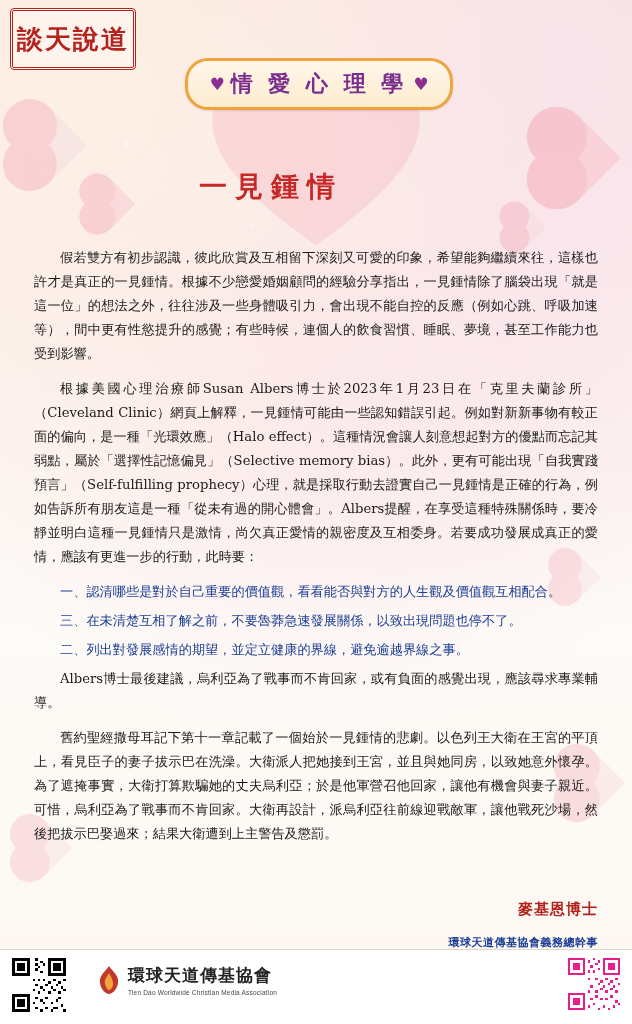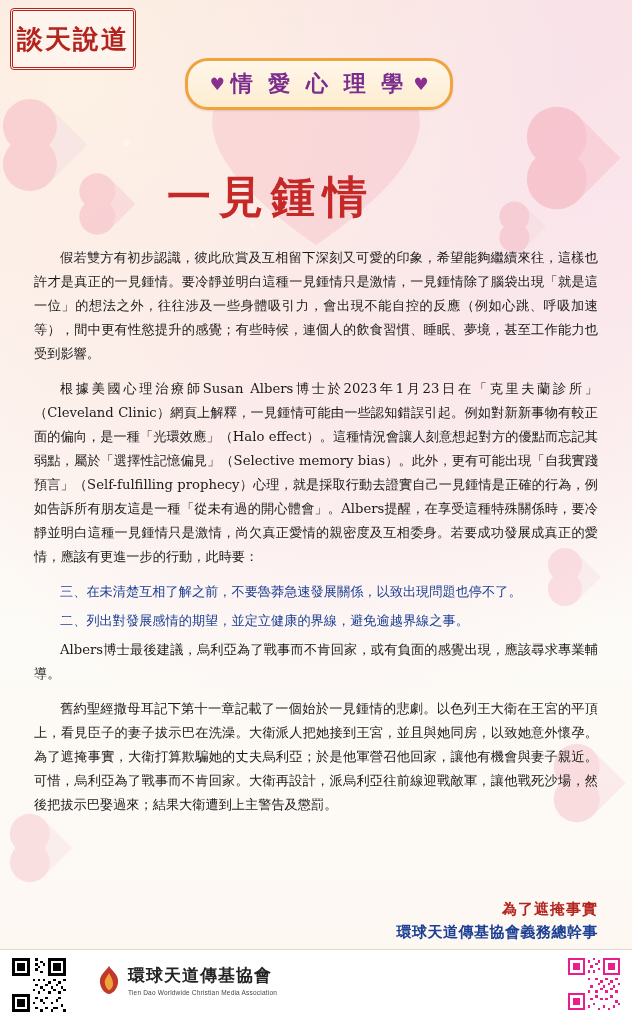--- a/index.html
+++ b/index.html
@@ -124,21 +124,21 @@
   }
 
   
   .title {
     position: absolute;
     left: 0;
     top: 168px;
     width: 542px;
     text-align: center;
     font-family: "DejaVu Serif", "Liberation Serif", serif;
-    font-size: 44px;
+    font-size: 28px;
     font-weight: bold;
     color: #c62828;
     letter-spacing: 8px;
   }
 
   
   .body-area {
     position: absolute;
     left: 34px;
     top: 246px;
@@ -167,22 +167,22 @@
     text-align: right;
     font-family: "DejaVu Serif", "Liberation Serif", serif;
   }
   .sig-name {
     font-size: 15px;
     font-weight: bold;
     color: #b4241f;
     letter-spacing: 1px;
   }
   .sig-role {
-    margin-top: 4px;
-    font-size: 15px;
+    margin-top: 16px;
+    font-size: 11px;
     font-weight: bold;
     color: #1c3f94;
     letter-spacing: .5px;
   }
 
   
   .footer {
     position: absolute;
     left: 0;
     bottom: 0;
@@ -289,30 +289,31 @@
 
   <div class="banner">
     <span class="b-heart">♥</span>
     <span class="b-text">情 愛 心 理 學</span>
     <span class="b-heart">♥</span>
   </div>
 
   <div class="title">一見鍾情</div>
 
   <div class="body-area">
-    <p>假若雙方有初步認識，彼此欣賞及互相留下深刻又可愛的印象，希望能夠繼續來往，這樣也許才是真正的一見鍾情。要冷靜並明白這種一見鍾情只是激情，一見鍾情除了腦袋出現「就是這一位」的想法之外，往往涉及一些身體吸引力，會出現不能自控的反應（例如心跳、呼吸加速等），間中更有性慾提升的感覺；有些時候，連個人的飲食習慣、睡眠、夢境，甚至工作能力也受到影響。</p>
+    <p>假若雙方有初步認識，彼此欣賞及互相留下深刻又可愛的印象，希望能夠繼續來往，這樣也許才是真正的一見鍾情。根據不少戀愛婚姻顧問的經驗分享指出，一見鍾情除了腦袋出現「就是這一位」的想法之外，往往涉及一些身體吸引力，會出現不能自控的反應（例如心跳、呼吸加速等），間中更有性慾提升的感覺；有些時候，連個人的飲食習慣、睡眠、夢境，甚至工作能力也受到影響。</p>
     <p>根據美國心理治療師Susan Albers博士於2023年1月23日在「克里夫蘭診所」（Cleveland Clinic）網頁上解釋，一見鍾情可能由一些認知錯誤引起。例如對新新事物有較正面的偏向，是一種「光環效應」（Halo effect）。這種情況會讓人刻意想起對方的優點而忘記其弱點，屬於「選擇性記憶偏見」（Selective memory bias）。此外，更有可能出現「自我實踐預言」（Self-fulfilling prophecy）心理，就是採取行動去證實自己一見鍾情是正確的行為，例如告訴所有朋友這是一種「從未有過的開心體會」。Albers提醒，在享受這種特殊關係時，要冷靜並明白這種一見鍾情只是激情，尚欠真正愛情的親密度及互相委身。若要成功發展成真正的愛情，應該有更進一步的行動，此時要：</p>
+    <p class="bullet">一、認清哪些是對於自己重要的價值觀，看看能否與對方的人生觀及價值觀互相配合。</p>
     <p class="bullet">三、在未清楚互相了解之前，不要魯莽急速發展關係，以致出現問題也停不了。</p>
     <p class="bullet">二、列出對發展感情的期望，並定立健康的界線，避免逾越界線之事。</p>
     <p>Albers博士最後建議，烏利亞為了戰事而不肯回家，或有負面的感覺出現，應該尋求專業輔導。</p>
     <p>舊約聖經撒母耳記下第十一章記載了一個始於一見鍾情的悲劇。以色列王大衛在王宮的平頂上，看見臣子的妻子拔示巴在洗澡。大衛派人把她接到王宮，並且與她同房，以致她意外懷孕。為了遮掩事實，大衛打算欺騙她的丈夫烏利亞；於是他軍營召他回家，讓他有機會與妻子親近。可惜，烏利亞為了戰事而不肯回家。大衛再設計，派烏利亞往前線迎戰敵軍，讓他戰死沙場，然後把拔示巴娶過來；結果大衛遭到上主警告及懲罰。</p>
   </div>
 
   <div class="signature">
-    <div class="sig-name">為了遮掩事實</div>
+    <div class="sig-name">麥基恩博士</div>
     <div class="sig-role">環球天道傳基協會義務總幹事</div>
   </div>
 
   <div class="footer">
 
     <div class="qr-left">
       <svg class="qr" viewBox="0 0 21 21" width="54" height="54" xmlns="http://www.w3.org/2000/svg" shape-rendering="crispEdges">
         <rect width="21" height="21" fill="#fff"></rect>
         <g fill="#000">
           <rect x="0" y="0" width="7" height="1"></rect>

